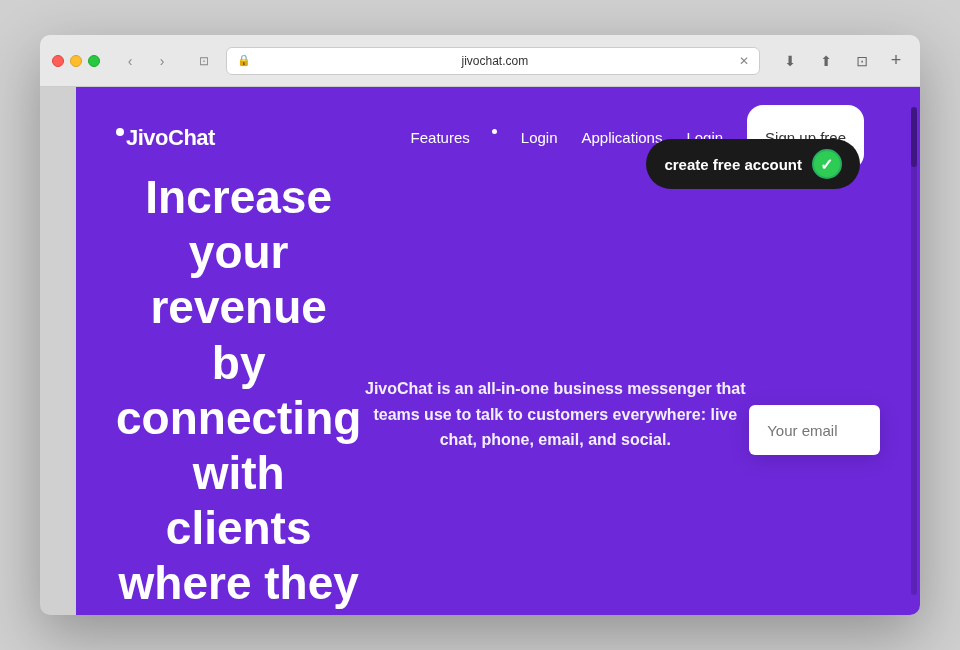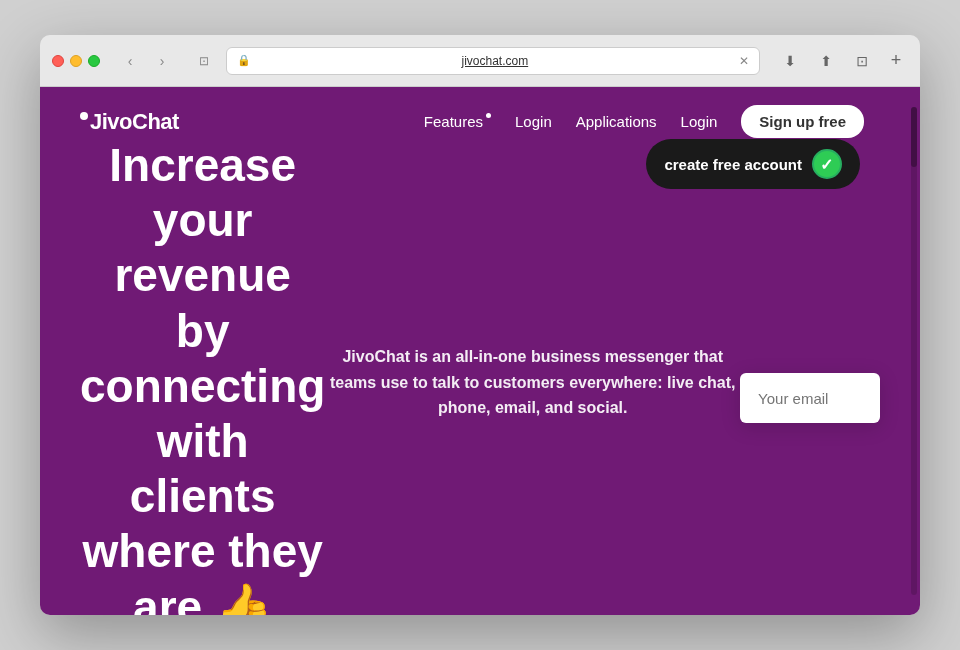--- a/index.html
+++ b/index.html
@@ -99,21 +99,20 @@
     .lock-icon {
       color: #888;
       font-size: 11px;
     }
 
     .address-text {
       font-size: 12px;
       color: #333;
       flex: 1;
       text-align: center;
-      text-decoration: underline;
     }
 
     .tab-close {
       color: #888;
       font-size: 12px;
       cursor: pointer;
     }
 
     .browser-right-icons {
       display: flex;
@@ -144,25 +143,26 @@
       color: #666;
       font-size: 18px;
       display: flex;
       align-items: center;
       justify-content: center;
     }
 
     
     .page-content {
       flex: 1;
-      background: #701a75;
+      background: #6d28d9;
       display: flex;
       flex-direction: column;
       overflow: hidden;
       position: relative;
+      margin-left: 36px;
     }
 
     
     .navbar {
       display: flex;
       align-items: center;
       padding: 18px 40px 10px 40px;
       position: relative;
       z-index: 10;
     }
@@ -198,41 +198,41 @@
       color: white;
       font-size: 15px;
       text-decoration: none;
       font-weight: 500;
       cursor: pointer;
     }
 
     .nav-link-features {
       display: flex;
       align-items: flex-start;
-      gap: 1px;
+      gap: 20px;
     }
 
     .features-dot {
       width: 5px;
       height: 5px;
       background: white;
       border-radius: 50%;
       display: inline-block;
       margin-left: 2px;
       vertical-align: middle;
     }
 
     .sign-up-btn {
       background: white;
       color: #333;
       border: none;
       border-radius: 16px;
-      padding: 8px 18px;
+      padding: 24px 18px;
       font-size: 15px;
-      font-weight: 700;
+      font-weight: 400;
       cursor: pointer;
     }
 
     
     .tooltip-area {
       position: absolute;
       top: 52px;
       right: 60px;
       z-index: 20;
     }

